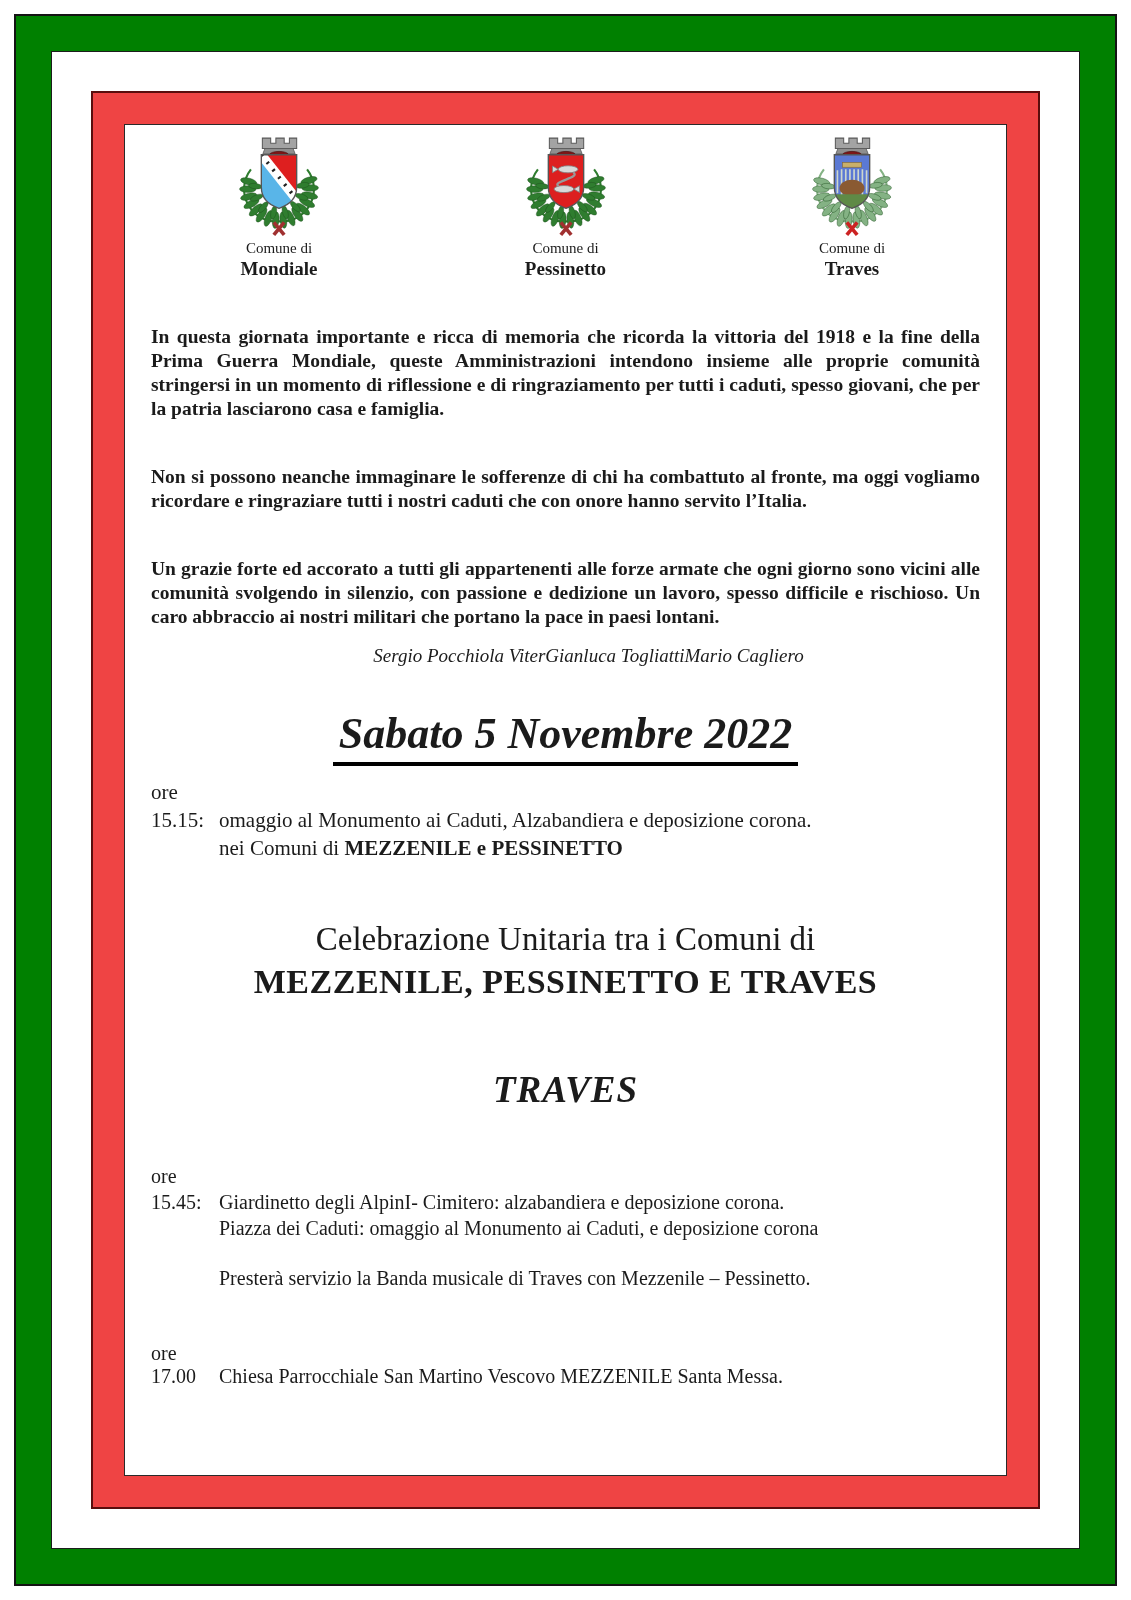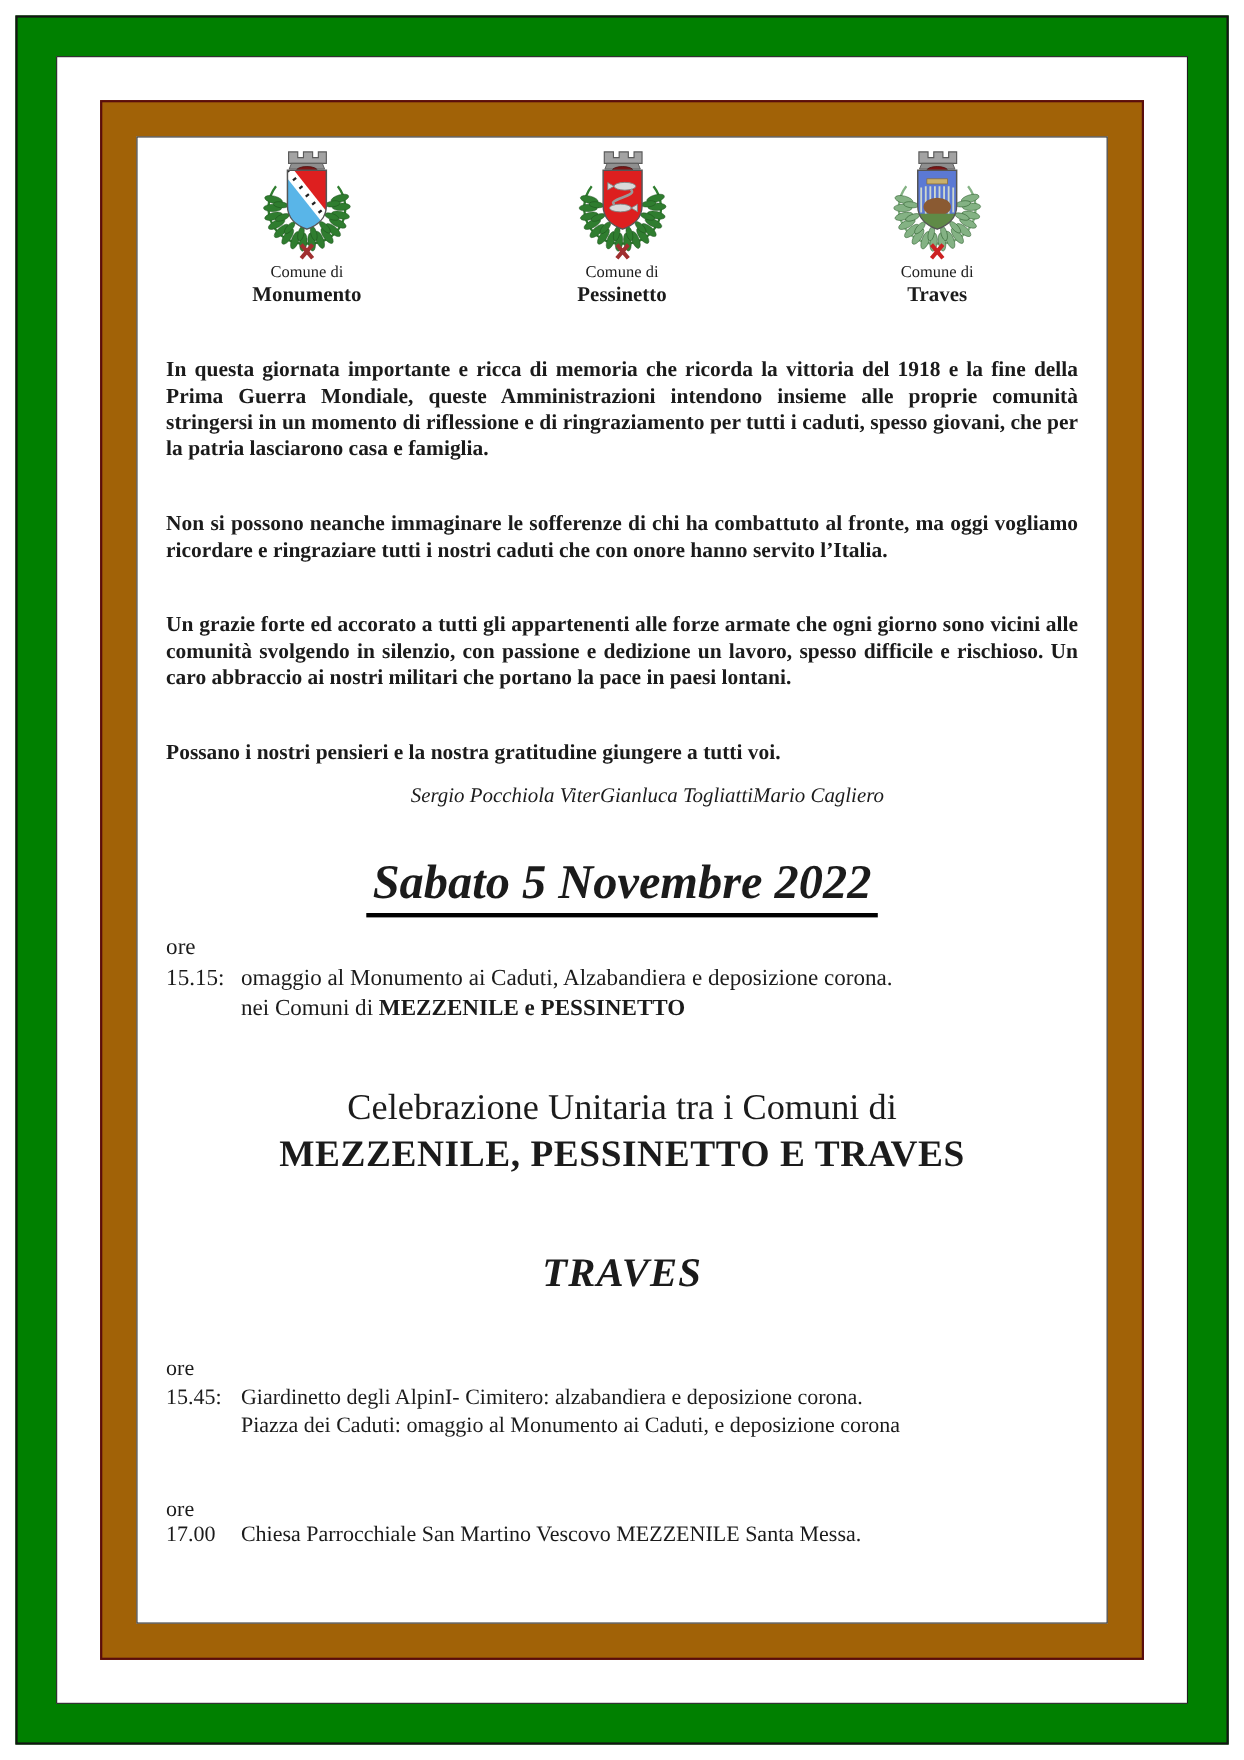--- a/index.html
+++ b/index.html
@@ -21,21 +21,21 @@
     padding: 35px;
   }
   .band-white {
     width: 100%; height: 100%;
     background: #ffffff;
     border: 1px solid #1d1d1d;
     padding: 39px;
   }
   .band-red {
     width: 100%; height: 100%;
-    background: #a16207;
+    background: #ef4444;
     border: 2px solid #5a0d0d;
     padding: 31px;
   }
   .content {
     width: 100%; height: 100%;
     background: #ffffff;
     border: 1px solid #2a2a2a;
     padding: 8px 26px 0 26px;
     overflow: hidden;
   }
@@ -167,21 +167,21 @@
                   <rect x="33" y="19" width="34" height="53" fill="#59b5e8"></rect>
                   <path d="M33 19 H67 V62 Z" fill="#de1f1f"></path>
                   <line x1="33" y1="19" x2="67" y2="62" stroke="#ffffff" stroke-width="9"></line>
                   <line x1="33" y1="19" x2="67" y2="62" stroke="#222222" stroke-width="3.5" stroke-dasharray="2 7"></line>
                 </g>
                 <use href="#shieldPath" fill="none" stroke="#555" stroke-width="1.3"></use>
                 <path d="M45 84 l10 12 M55 84 l-10 12" stroke="#a03030" stroke-width="3.5" fill="none"></path>
               </svg>
               <figcaption>
                 <div class="crest-label">Comune di</div>
-                <div class="crest-name">Monumento</div>
+                <div class="crest-name">Mondiale</div>
               </figcaption>
             </figure>
 
             <figure class="crest">
               <svg width="104" height="104" viewBox="0 0 100 100">
                 <g style="color:#2f7d2f">
                     <use href="#wreathSym"></use>
                   </g>
                 <use href="#crownSym"></use>
                 <g clip-path="url(#clipShield)">
@@ -222,21 +222,20 @@
                 <div class="crest-name">Traves</div>
               </figcaption>
             </figure>
           </div>
 
 
           <div class="intro">
             <p>In questa giornata importante e ricca di memoria che ricorda la vittoria del 1918 e la fine della Prima Guerra Mondiale, queste Amministrazioni intendono insieme alle proprie comunità stringersi in un momento di riflessione e di ringraziamento per tutti i caduti, spesso giovani, che per la patria lasciarono casa e famiglia.</p>
             <p>Non si possono neanche immaginare le sofferenze di chi ha combattuto al fronte, ma oggi vogliamo ricordare e ringraziare tutti i nostri caduti che con onore hanno servito l’Italia.</p>
             <p>Un grazie forte ed accorato a tutti gli appartenenti alle forze armate che ogni giorno sono vicini alle comunità svolgendo in silenzio, con passione e dedizione un lavoro, spesso difficile e rischioso. Un caro abbraccio ai nostri militari che portano la pace in paesi lontani.</p>
-            <p>Possano i nostri pensieri e la nostra gratitudine giungere a tutti voi.</p>
           </div>
 
           <div class="signatures">
             <span>Sergio Pocchiola Viter</span>
             <span>Gianluca Togliatti</span>
             <span>Mario Cagliero</span>
           </div>
 
           <div class="saturday">
             <span>Sabato 5 Novembre 2022</span>
@@ -260,20 +259,21 @@
 
           <div class="event-1545">
             <div class="hang">
               <span class="time">ore 15.45:</span><span>Giardinetto degli AlpinI- Cimitero: alzabandiera e deposizione corona.</span>
             </div>
             <div class="hang">
               <span class="time"></span><span>Piazza dei Caduti: omaggio al Monumento ai Caduti, e deposizione corona</span>
             </div>
           </div>
 
+          <div class="band-note">Presterà servizio la Banda musicale di Traves con Mezzenile – Pessinetto.</div>
 
           <div class="event-1700 hang">
             <span class="time">ore 17.00</span><span>Chiesa Parrocchiale San Martino Vescovo MEZZENILE Santa Messa.</span>
           </div>
 
 
         </div>
       </div>
     </div>
   </div>

